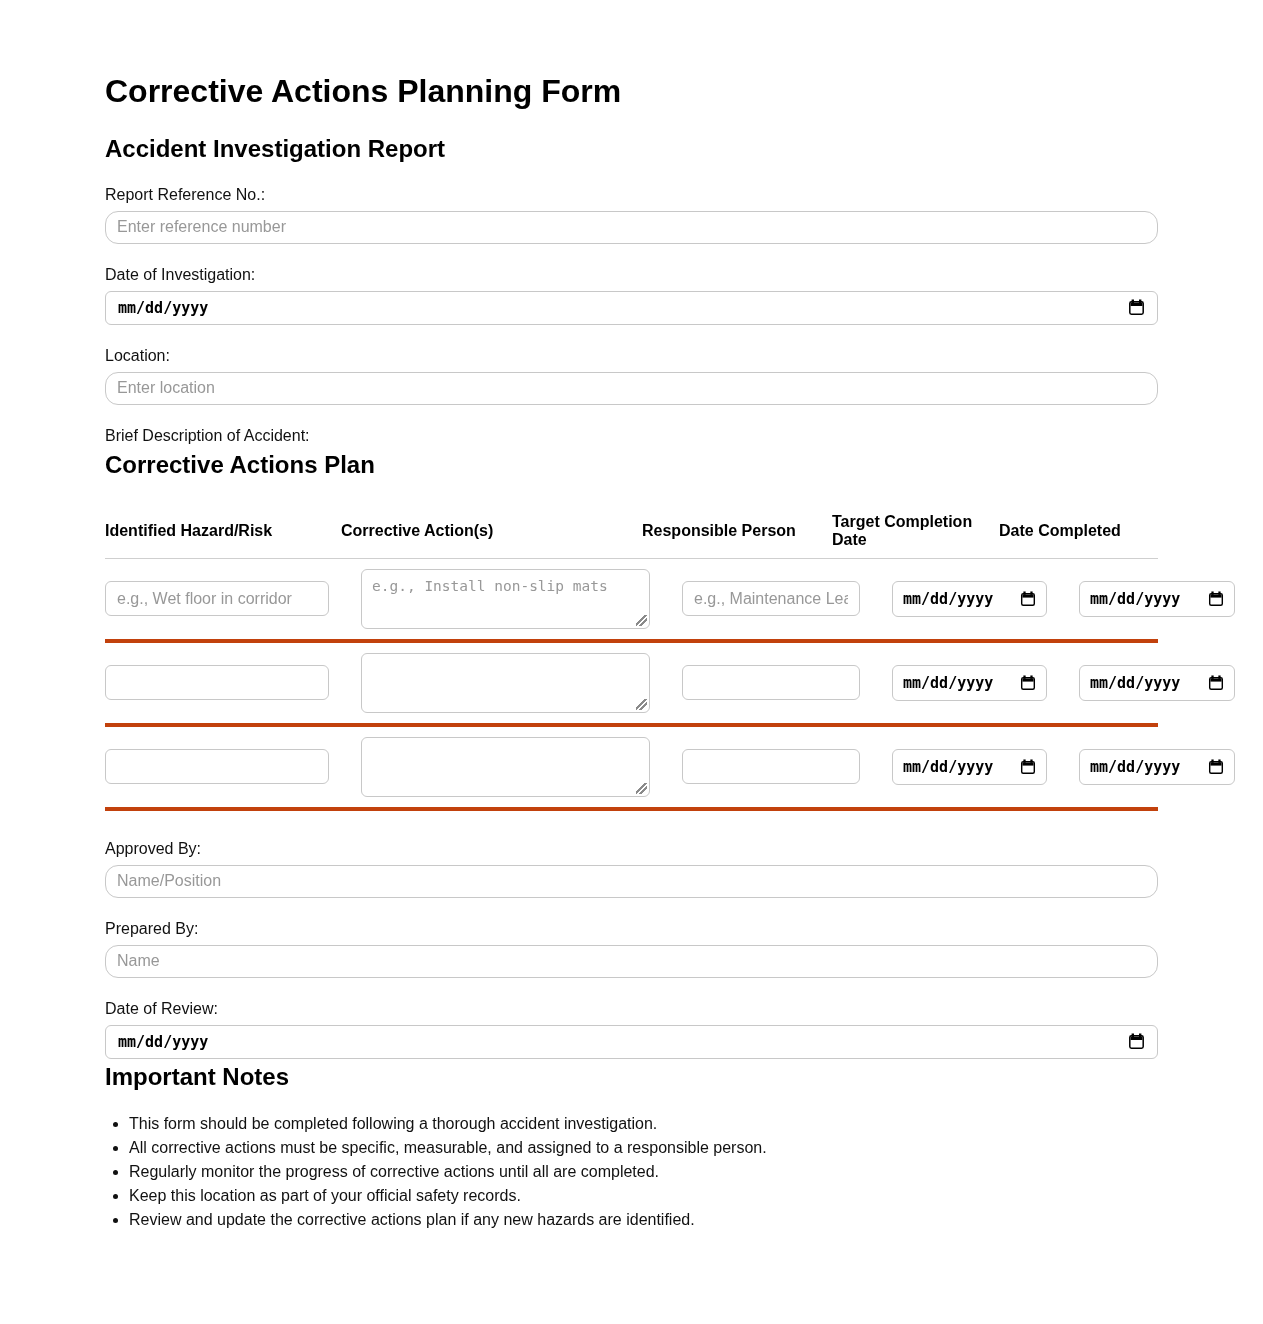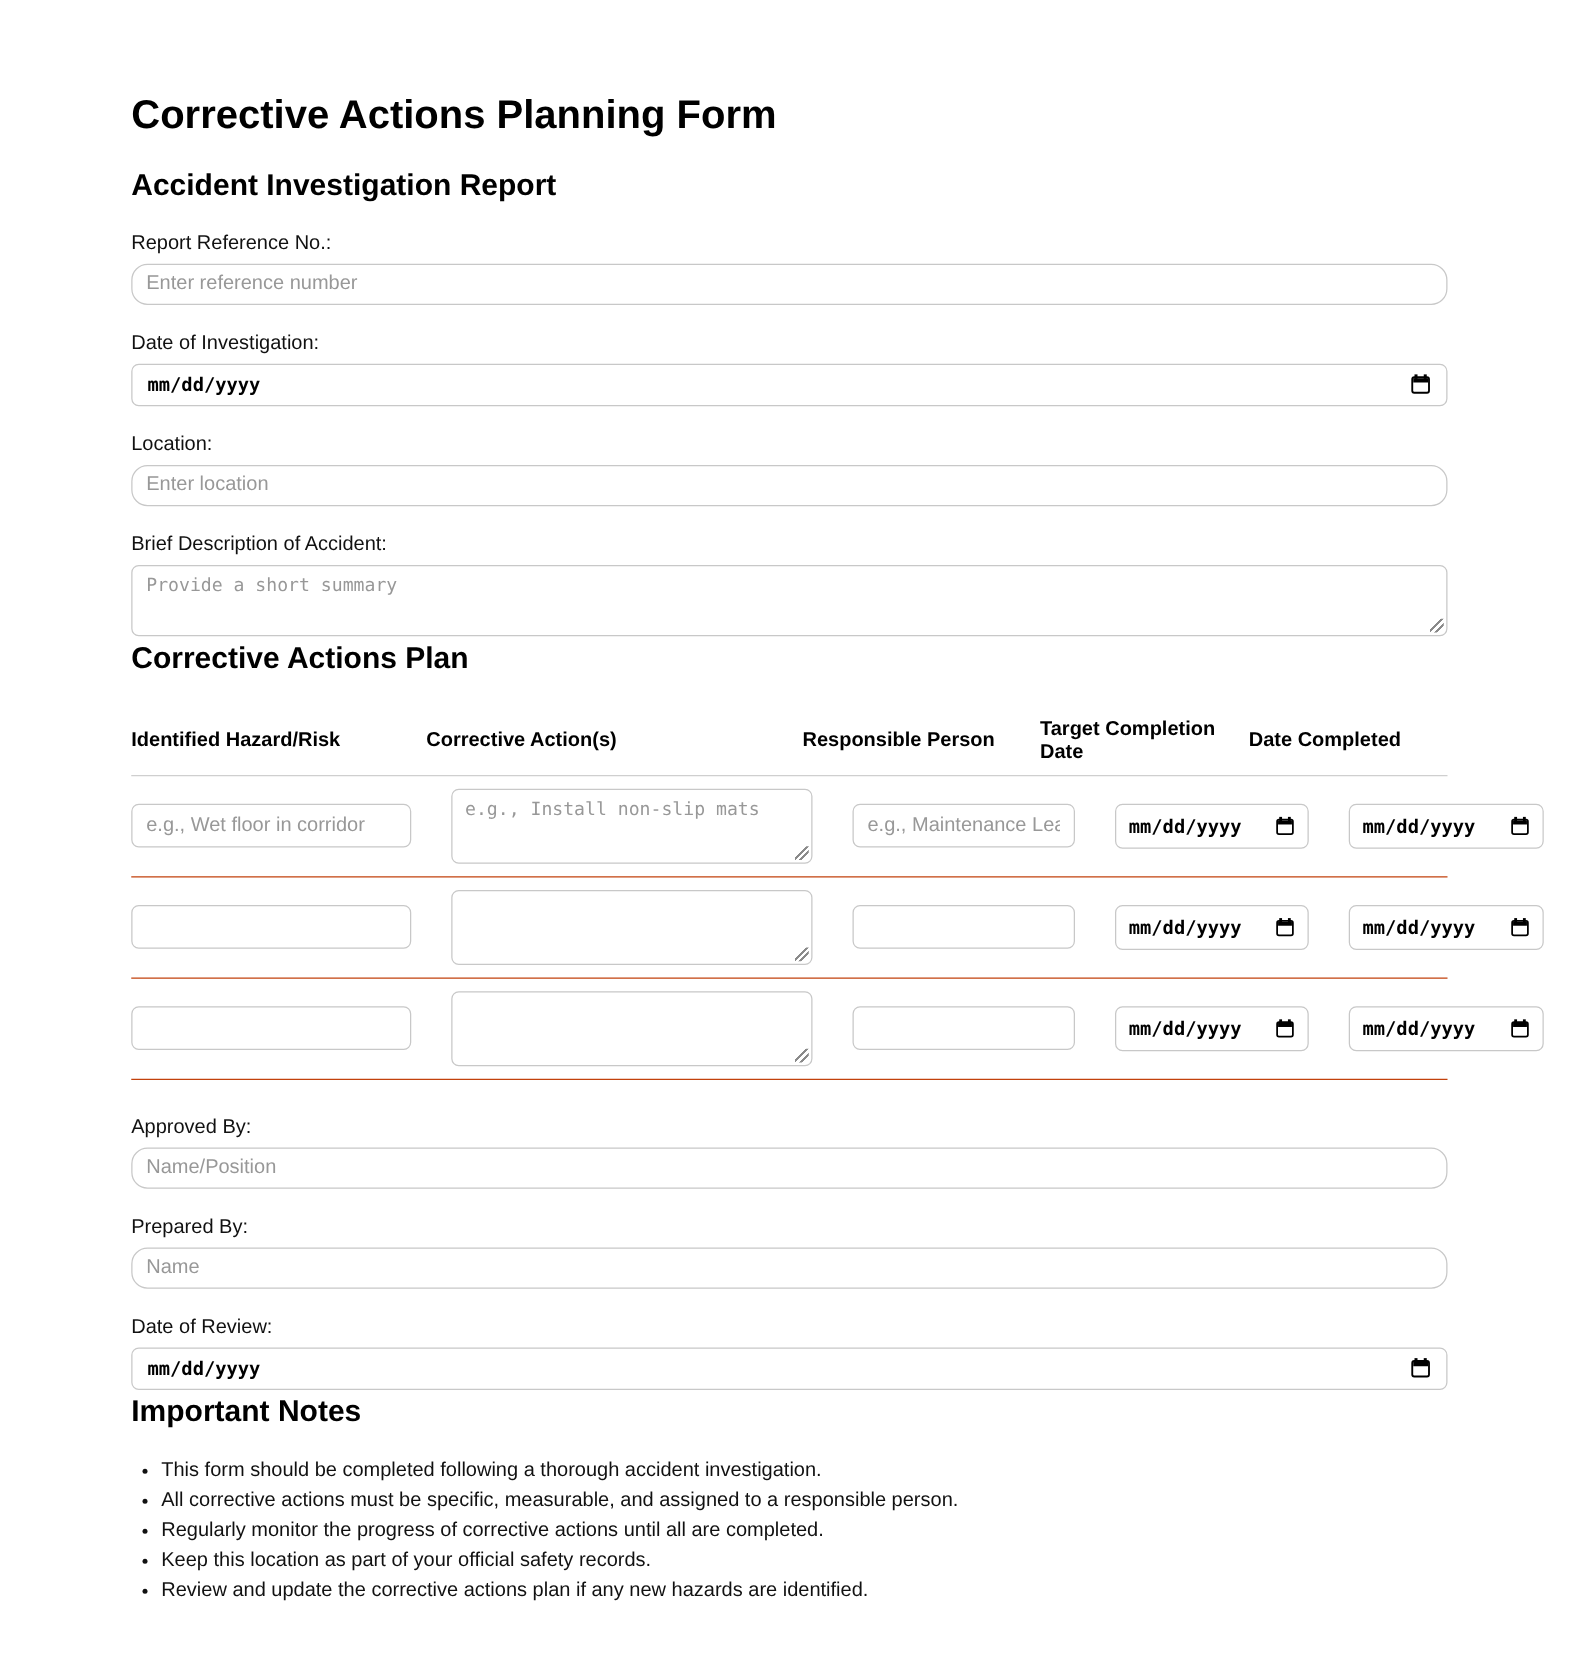--- a/index.html
+++ b/index.html
@@ -46,21 +46,21 @@
   .cal-btn svg { display: block; }
 
   .plan-table { margin: 0 0 28px; }
   .plan-row {
     display: grid;
     grid-template-columns: 224px 289px 178px 155px 156px;
     column-gap: 12px;
     align-items: center;
   }
   .plan-row.header { padding: 13px 0 9px; border-bottom: 1px solid #cfcfcf; align-items: center; }
-  .plan-row.data { padding: 10px 0; border-bottom: 1px solid #c2410c; gap: 32px; }
+  .plan-row.data { padding: 10px 0; border-bottom: 4px solid #c2410c; gap: 32px; }
   .col-header { font-size: 16px; font-weight: bold; line-height: 18px; color: #000; }
   .cell-input {
     display: block; width: 100%; height: 35px; padding: 6px 11px;
     font-family: "Liberation Sans", sans-serif; font-size: 16px; color: #111;
     border: 1px solid #c8c8c8; border-radius: 6px; background: #fff; outline: none;
   }
   .cell-input::placeholder { color: #989898; opacity: 1; }
   .cell-date { height: 36px; padding: 0 10px; }
 
   ul.notes-list { margin: 14px 0 0; padding-left: 24px; }
@@ -95,21 +95,20 @@
     </div>
   </div>
 
   <div class="form-group">
     <label class="field-label">Location:</label>
     <input type="text" class="text-input" placeholder="Enter location" style="">
   </div>
 
   <div class="form-group mb0">
     <label class="field-label">Brief Description of Accident:</label>
-    <textarea class="big-textarea" placeholder="Provide a short summary" style=""></textarea>
   </div>
 
   <h2 class="section tight">Corrective Actions Plan</h2>
 
   <div class="plan-table">
 
     <div class="plan-row header">
       <div class="col-header">Identified Hazard/Risk</div>
       <div class="col-header">Corrective Action(s)</div>
       <div class="col-header">Responsible Person</div>

